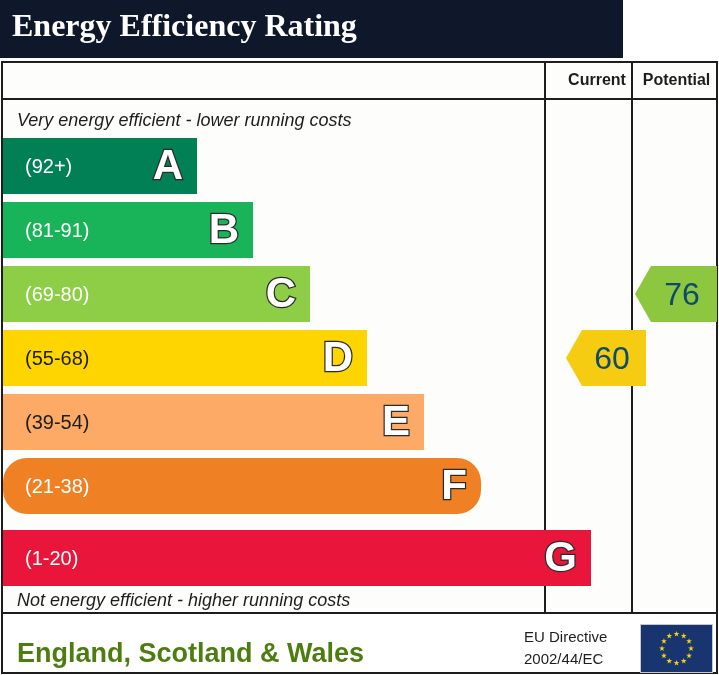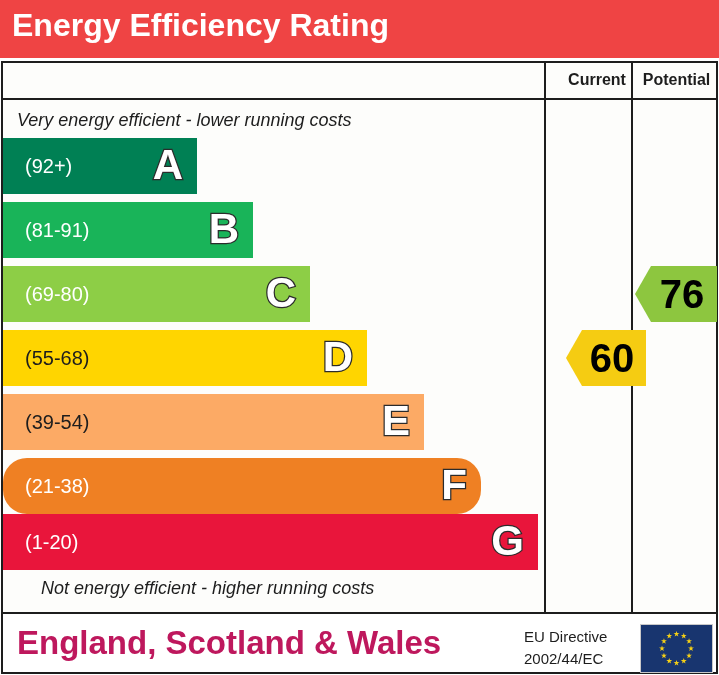--- a/index.html
+++ b/index.html
@@ -18,24 +18,25 @@
     background: #ffffff;
     overflow: hidden;
     box-sizing: border-box;
   }
 
   
   .title-bar {
     position: absolute;
     left: 0;
     top: 0;
-    width: 719px;
+    width: 623px;
     height: 58px;
-    background: #ef4444;
-    box-sizing: border-box;
+    background: #0f172a;
+    box-sizing: border-box;
+    font-family: Liberation Serif, serif;
   }
   .title-text {
     position: absolute;
     left: 12px;
     top: 7px;
     font-size: 32px;
     font-weight: bold;
     color: #ffffff;
     letter-spacing: 0px;
     white-space: nowrap;
@@ -88,21 +89,21 @@
   
   .caption {
     position: absolute;
     left: 14px;
     font-style: italic;
     font-size: 18px;
     color: #1d1d1d;
     white-space: nowrap;
   }
   .caption.top    { top: 47px; font-style: italic; }
-  .caption.bottom { top: 515px; margin-left: 24px; }
+  .caption.bottom { top: 527px; }
 
   
   .bands {
     position: absolute;
     left: 0;
     top: 75px;
     width: 539px;
     height: 450px;
   }
   .band {
@@ -141,23 +142,23 @@
     position: absolute;
     height: 56px;
     box-sizing: border-box;
     -webkit-clip-path: polygon(16px 0, 100% 0, 100% 100%, 16px 100%, 0 50%);
     clip-path: polygon(16px 0, 100% 0, 100% 100%, 16px 100%, 0 50%);
     display: flex;
     align-items: center;
     justify-content: center;
   }
   .rating-arrow span {
-    font-size: 40px;
-    font-weight: bold;
-    color: #000000;
+    font-size: 32px;
+    font-weight: normal;
+    color: #0c4a6e;
     line-height: 1;
     padding-left: 12px;
   }
   .rating-arrow.current   { left: 563px; width: 80px; }
   .rating-arrow.potential { left: 632px; width: 82px; }
 
   
   .footer {
     position: absolute;
     left: 1px;
@@ -165,24 +166,24 @@
     width: 717px;
     height: 60px;
     border: 2px solid #1d1d1d;
     border-top: none;
     box-sizing: border-box;
     background: #ffffff;
   }
   .footer-region {
     position: absolute;
     left: 14px;
-    top: 10px;
-    font-size: 33px;
-    font-weight: bold;
-    color: #be185d;
+    top: 24px;
+    font-size: 27px;
+    font-weight: bold;
+    color: #4d7c0f;
     white-space: nowrap;
   }
   .footer-directive {
     position: absolute;
     left: 521px;
     top: 12px;
     width: 108px;
     font-size: 15px;
     color: #1d1d1d;
     line-height: 1.45;
@@ -241,21 +242,21 @@
           <span class="band-letter">D</span>
         </div>
         <div class="band light" style="top: 256px; width: 421px; background: rgb(252, 170, 101);">
           <span class="band-range">(39-54)</span>
           <span class="band-letter">E</span>
         </div>
         <div class="band" style="top: 320px; width: 478px; background: rgb(239, 128, 35); border-radius: 24px;">
           <span class="band-range">(21-38)</span>
           <span class="band-letter">F</span>
         </div>
-        <div class="band" style="top: 376px; width: 535px; background: rgb(233, 21, 59);">
+        <div class="band" style="top: 392px; width: 588px; background: rgb(233, 21, 59);">
           <span class="band-range">(1-20)</span>
           <span class="band-letter">G</span>
         </div>
       </div>
 
     <div class="rating-arrow current" id="arrow-current" style="background: rgb(245, 204, 18); top: 267px;">
       <span>60</span>
     </div>
     <div class="rating-arrow potential" id="arrow-potential" style="background: rgb(141, 198, 63); top: 203px;">
       <span>76</span>

